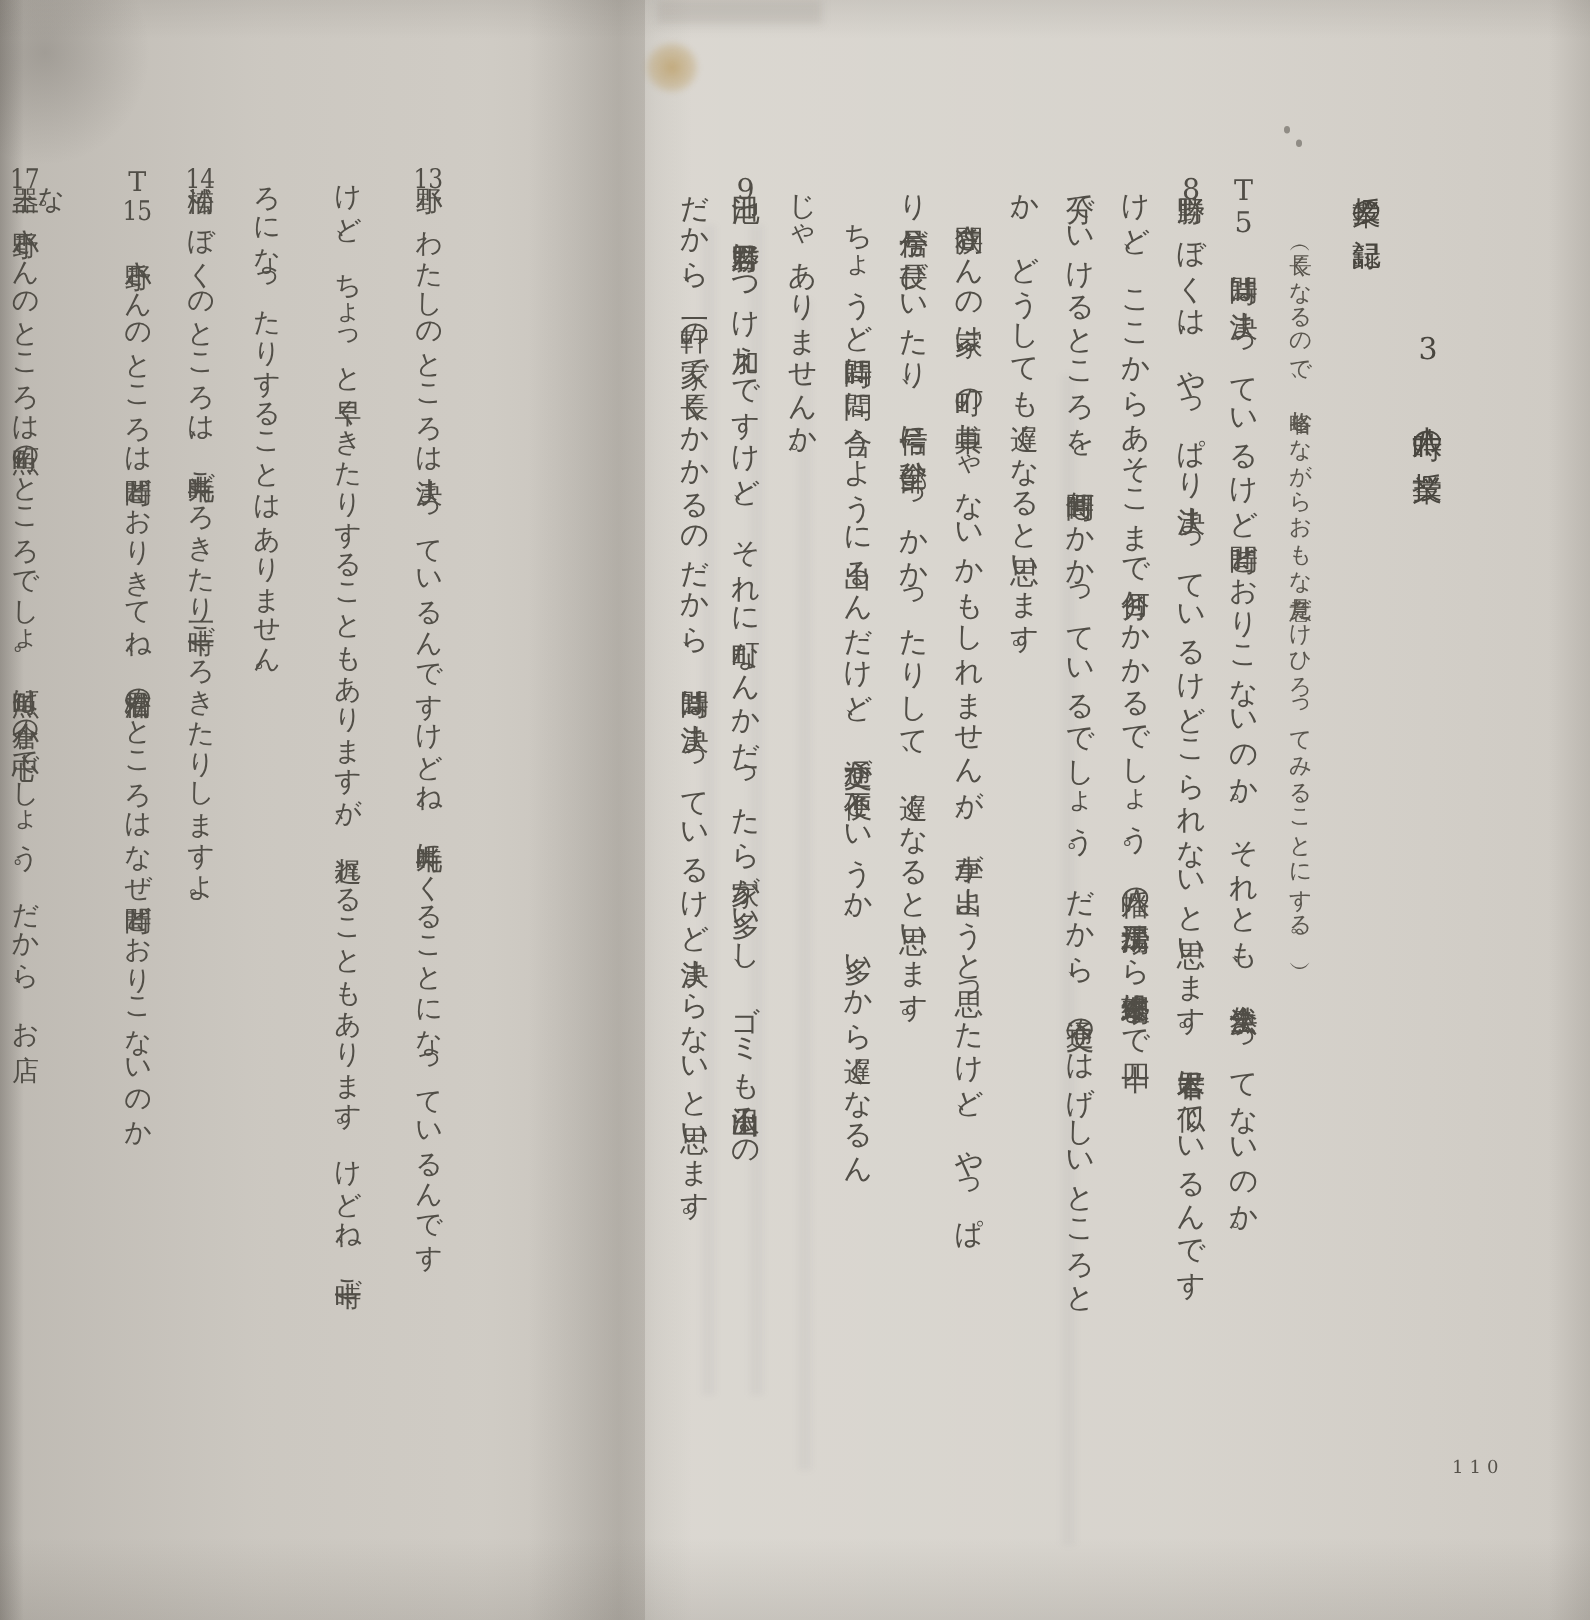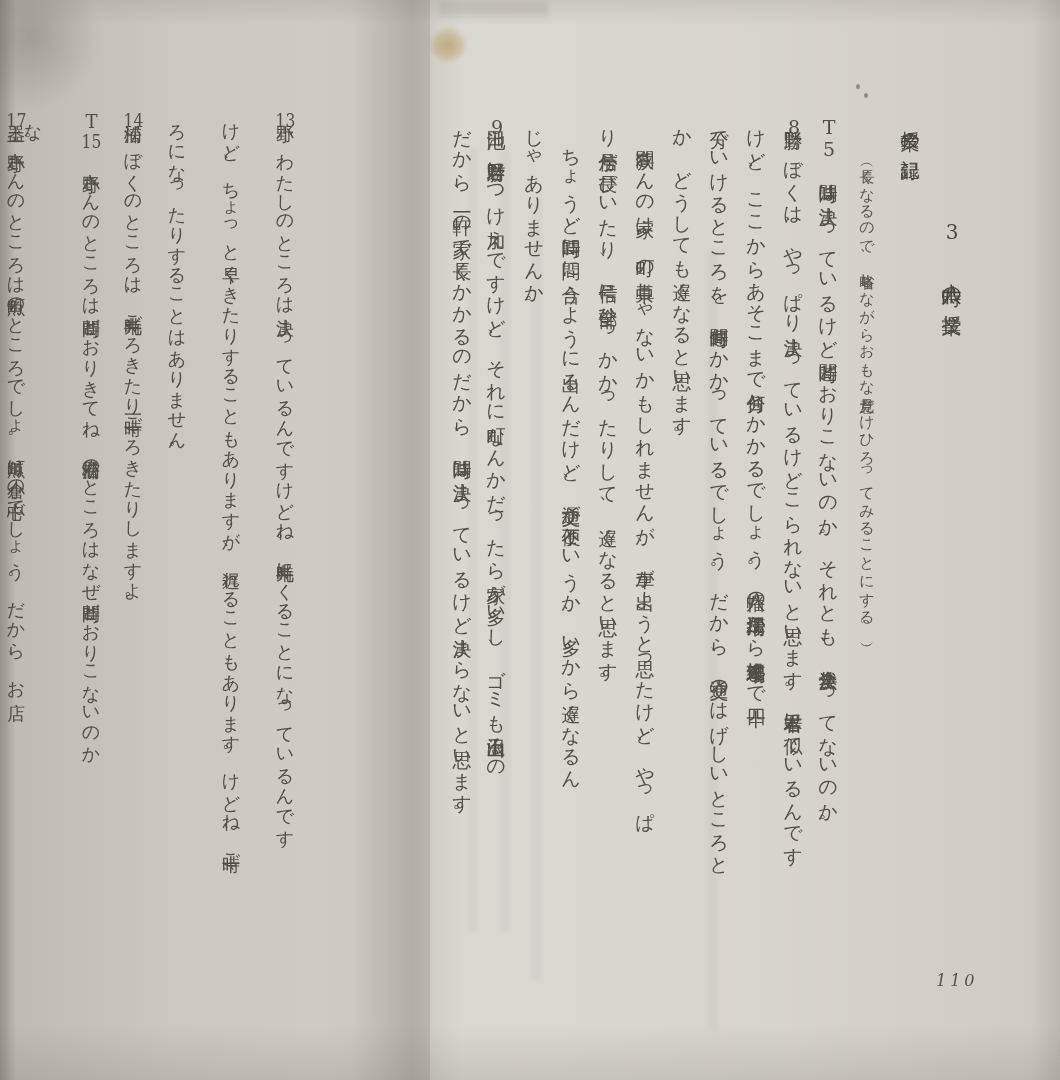--- a/index.html
+++ b/index.html
@@ -22,21 +22,21 @@
   .left-block { font-size:18px; letter-spacing:0; }
   .speaker { margin-inline-end:12px; }
   .sp-name { text-orientation:upright; }
   .sp-num  { text-combine-upright:all; }
   .ind { text-indent:20px; }
   .chapter { position:absolute; right:94px; top:222px; font-size:20px; letter-spacing:2px; color:#49463f; }
   .ch-num { text-combine-upright:all; margin-inline-end:26px; }
   .section-title { position:absolute; right:136px; top:116px; font-size:19px; letter-spacing:2.5px; color:#49463f; }
   .note { position:absolute; right:184px; top:158px; font-size:15px; letter-spacing:0.5px; color:#5a564e; }
   .note p { margin:0; white-space:nowrap; }
-  .page-number { position:absolute; left:936px; top:971px; font-size:16px; letter-spacing:4px; color:#56524b;font-style:italic; }
+  .page-number { position:absolute; left:968px; top:971px; font-size:12px; letter-spacing:4px; color:#56524b; }
   
   .gutter { position:absolute; left:352px; top:0; width:110px; height:100%; pointer-events:none;
     background:linear-gradient(90deg, rgba(60,55,48,0) 0%, rgba(60,55,48,0.08) 30%, rgba(70,64,56,0.16) 55%, rgba(60,55,48,0.05) 78%, rgba(60,55,48,0) 100%); }
   .edge-left { position:absolute; left:0; top:0; width:16px; height:100%; pointer-events:none;
     background:linear-gradient(90deg, rgba(48,43,38,0.28), rgba(48,43,38,0)); }
   .edge-right { position:absolute; right:0; top:0; width:28px; height:100%; pointer-events:none;
     background:linear-gradient(270deg, rgba(70,64,56,0.14), rgba(70,64,56,0)); }
   .edge-top { position:absolute; left:0; top:0; width:100%; height:26px; pointer-events:none;
     background:linear-gradient(180deg, rgba(70,64,56,0.10), rgba(70,64,56,0)); }
   .edge-bottom { position:absolute; left:0; bottom:0; width:100%; height:55px; pointer-events:none;

